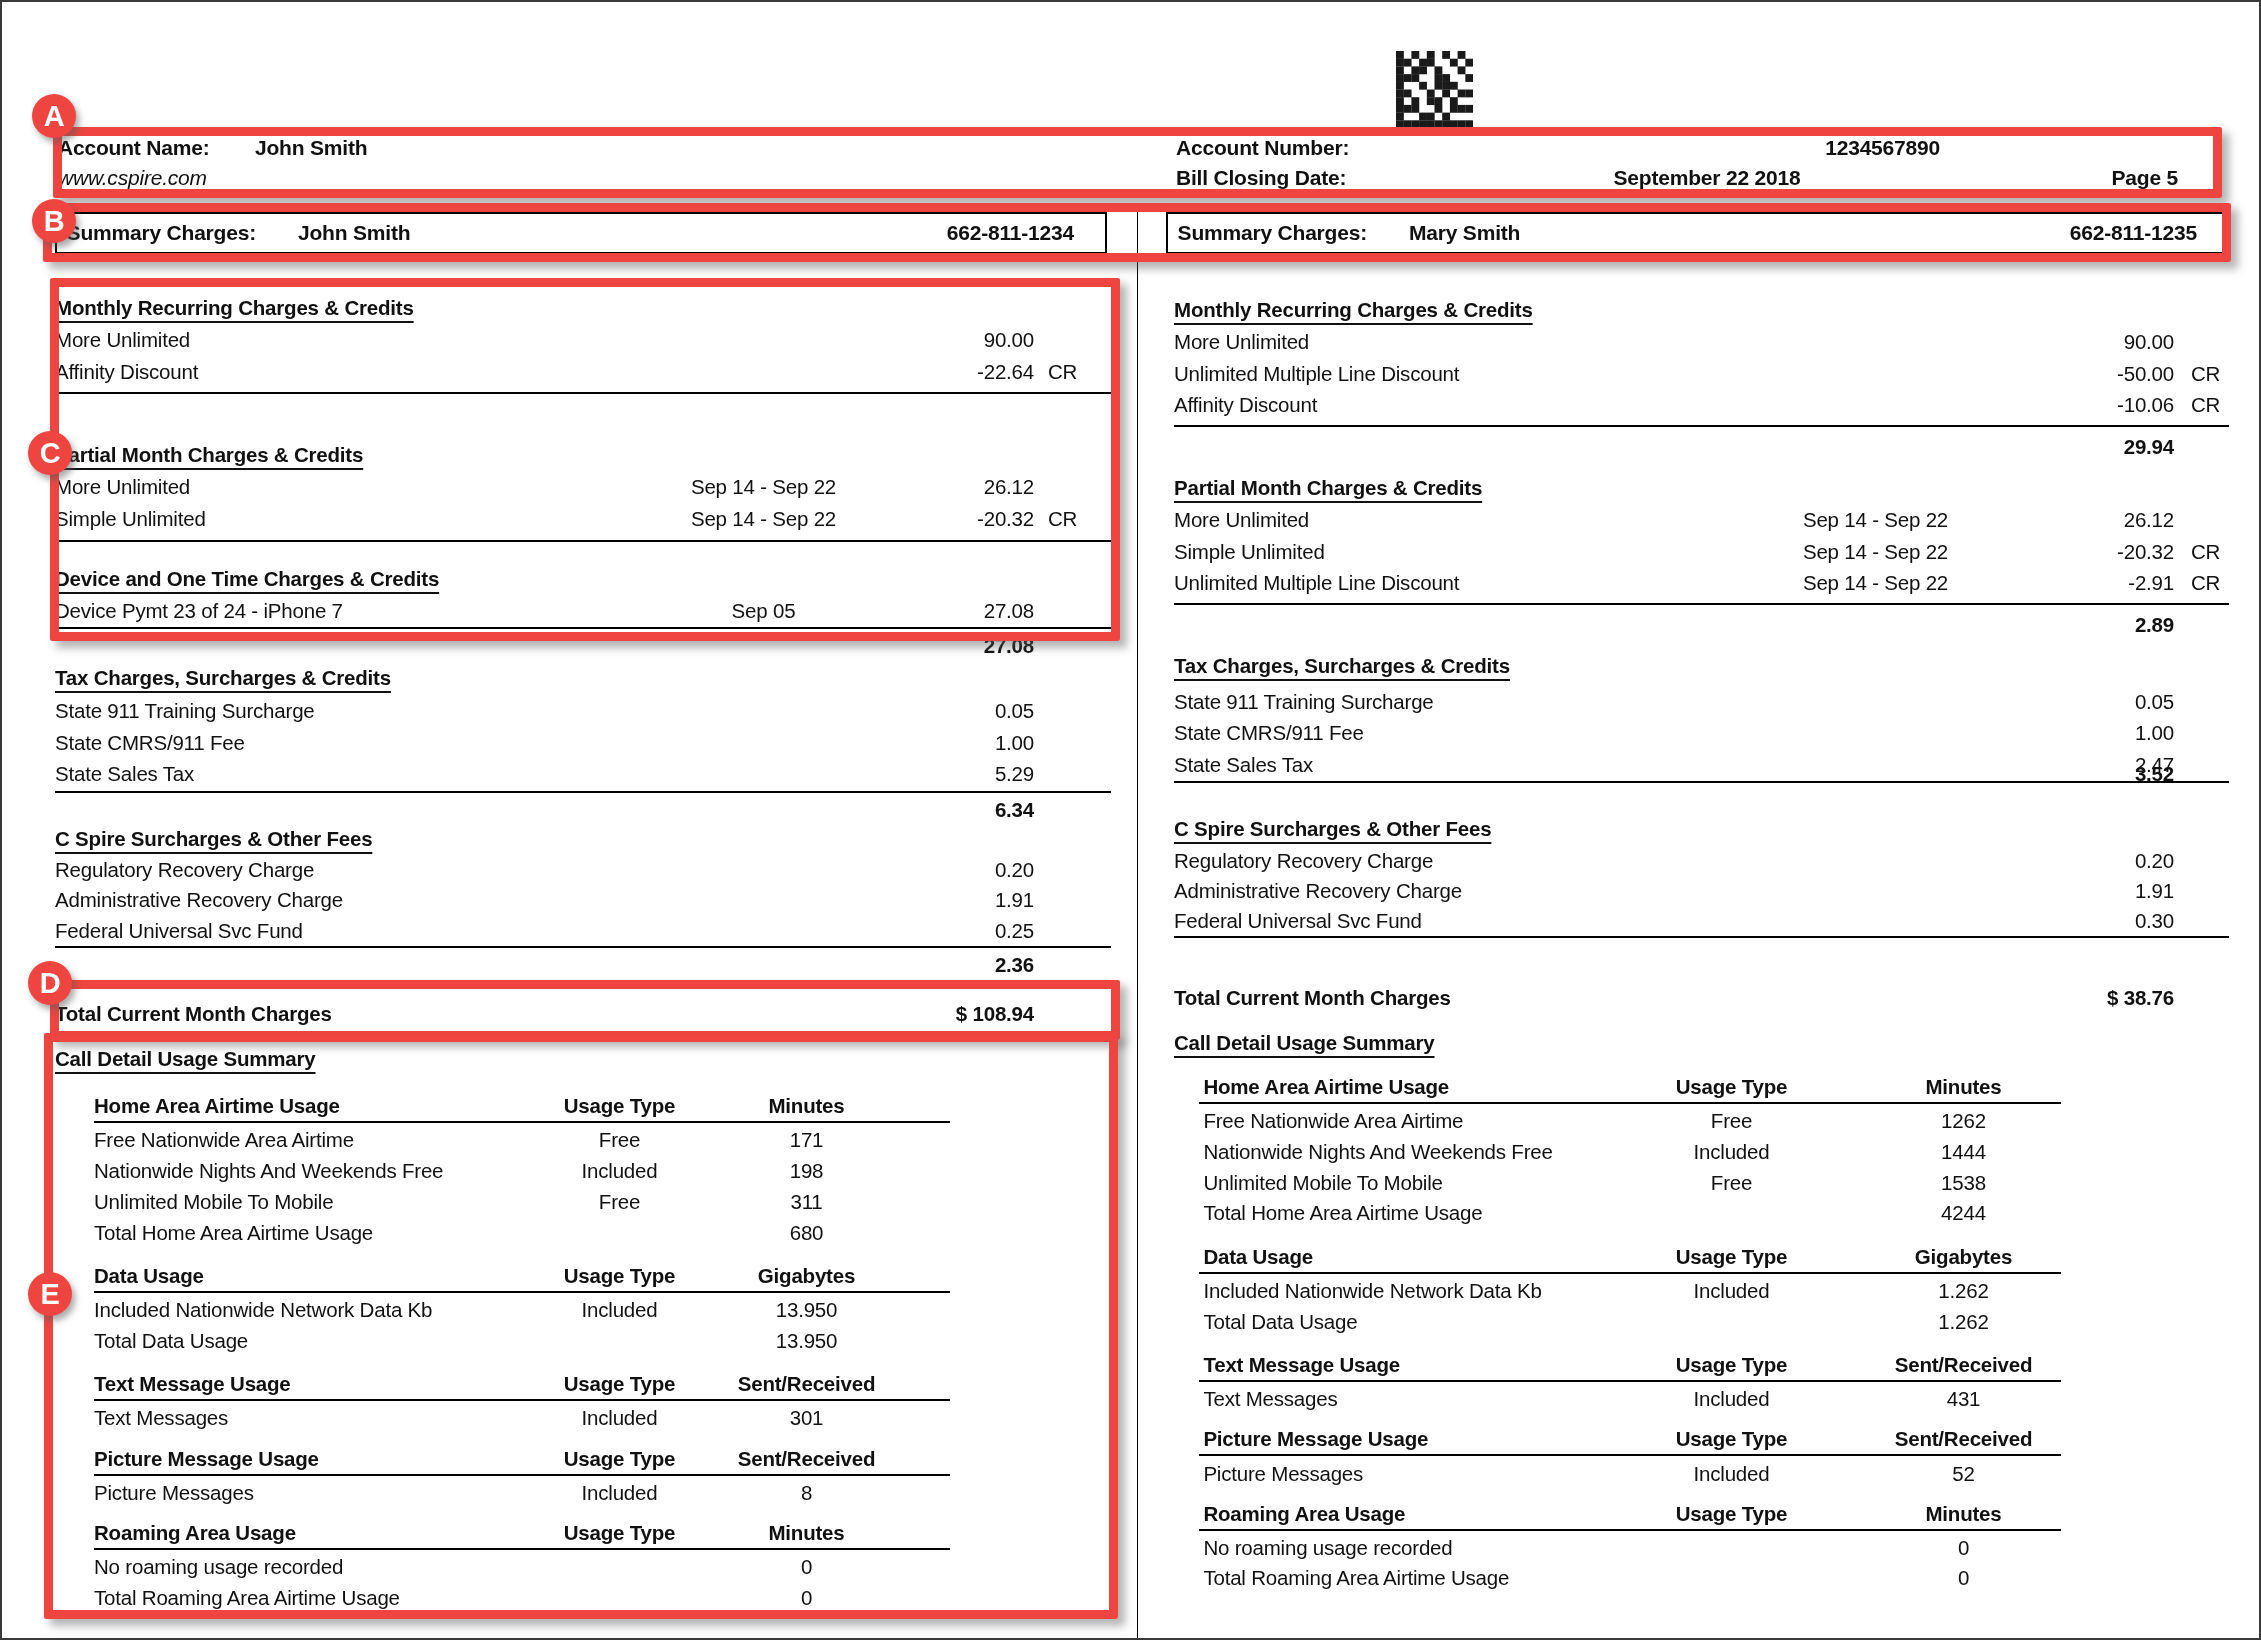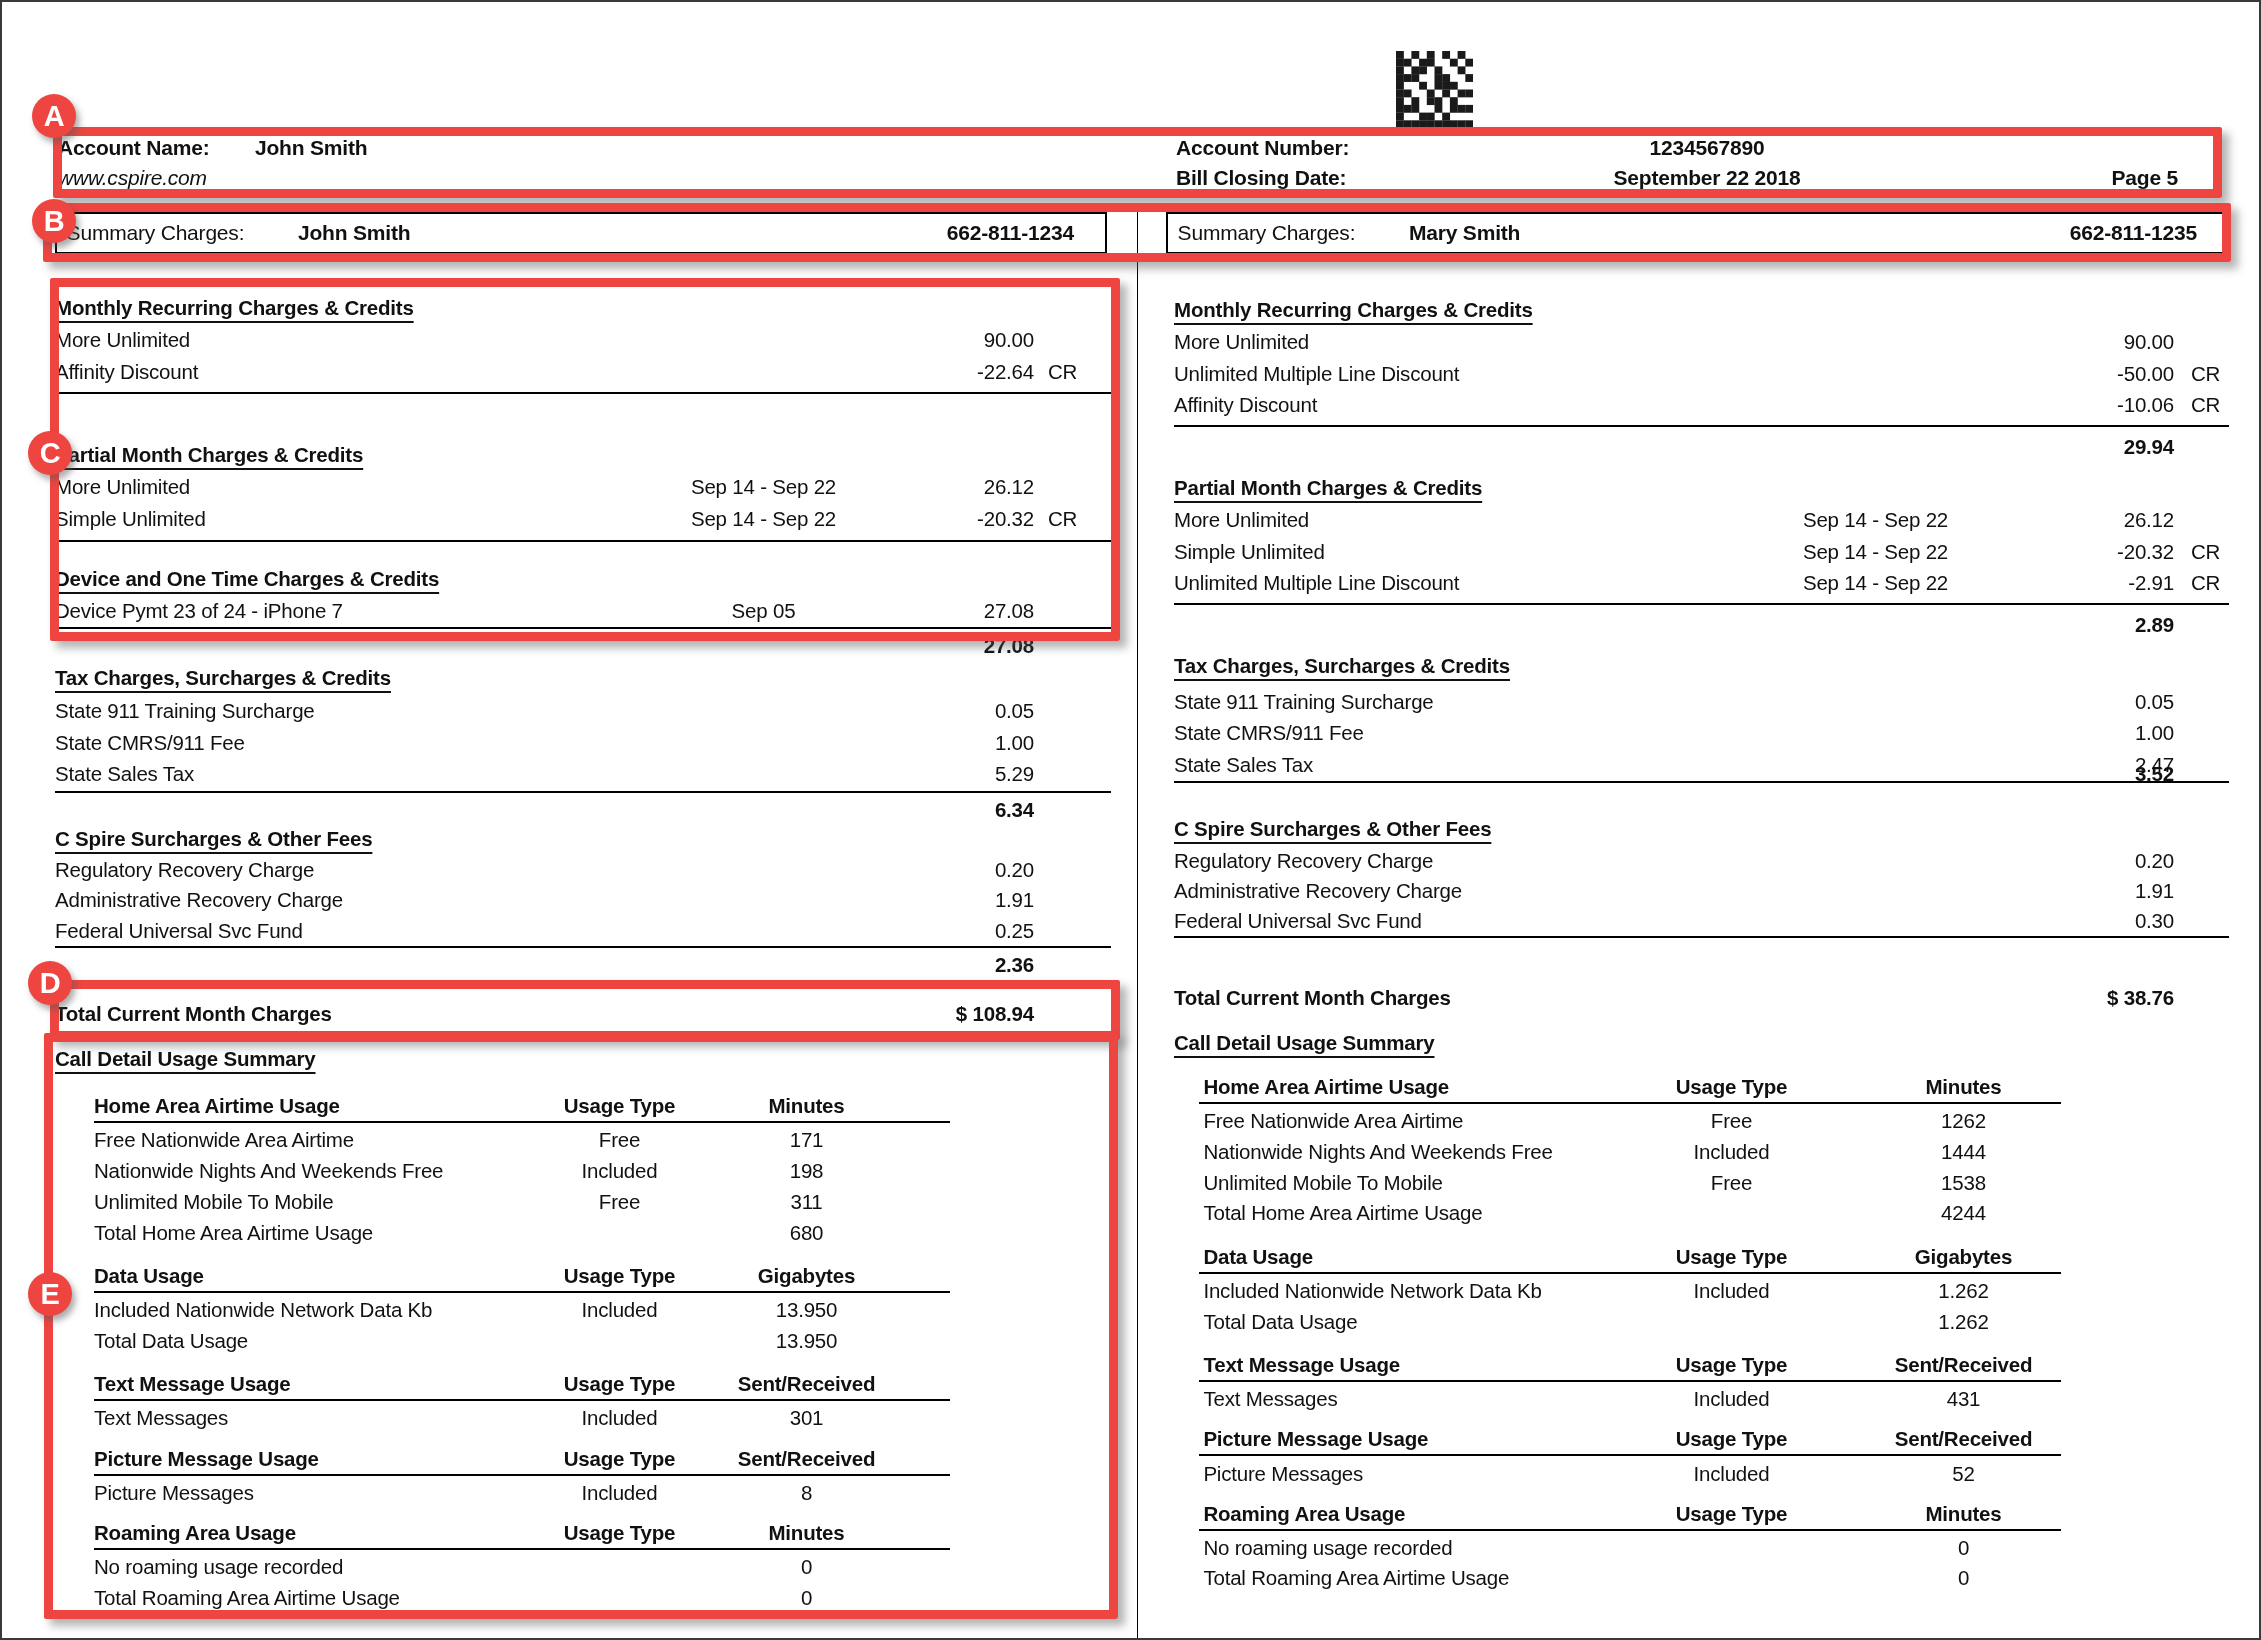--- a/index.html
+++ b/index.html
@@ -28,21 +28,21 @@
   .u1{ position:absolute; }
   .L .u1{ left:39px; }  .R .u1{ left:29.4px; }
   .L .ut{ position:absolute; left:462px; width:205px; text-align:center; }
   .R .ut{ position:absolute; left:455px; width:205px; text-align:center; }
   .L .uv{ position:absolute; left:649px; width:205px; text-align:center; }
   .R .uv{ position:absolute; left:687px; width:205px; text-align:center; }
   .hr{ position:absolute; height:0; border-top:2.1px solid #000; }
   .uline{ position:absolute; height:0; border-top:2.1px solid #000; }
   .bar{ position:absolute; top:210px; height:38px; border:2.1px solid #000; background:#fff;
         line-height:38px; font-size:21px; white-space:nowrap; }
-  .bar .s-lbl{ position:absolute; left:9.6px; font-weight:normal; }
+  .bar .s-lbl{ position:absolute; left:9.6px; font-weight:bold; }
   .bar .s-name{ position:absolute; left:241px; font-weight:bold; }
   .bar .s-phone{ position:absolute; right:31px; font-weight:bold; }
   .divider{ position:absolute; left:1135px; top:205px; width:1.4px; height:1431px; background:#000; }
   .rbox{ position:absolute; border:9px solid var(--red); box-sizing:border-box;
          box-shadow:6.2px 6.8px 8.2px rgba(90,90,90,0.45); border-radius:2.1px; }
   .tag{ position:absolute; width:44px; height:44px; border-radius:50%; background:var(--red);
         color:#fff; font-weight:bold; font-size:29px; display:flex; align-items:center;
         justify-content:center; box-shadow:3.4px 4.8px 6.2px rgba(90,90,90,0.5); z-index:5; }
   .hdr{ position:absolute; height:27px; line-height:27px; font-size:21px; white-space:nowrap; }
   .qr{ position:absolute; left:1394px; top:49px; width:77px; height:77px; }
@@ -111,21 +111,21 @@
       <rect x="6" y="9" width="1.02" height="1.02" fill="#1a1a1a"></rect>
       <rect x="7" y="9" width="1.02" height="1.02" fill="#1a1a1a"></rect>
       <rect x="8" y="9" width="1.02" height="1.02" fill="#1a1a1a"></rect>
       <rect x="9" y="9" width="1.02" height="1.02" fill="#1a1a1a"></rect>
     </svg>
 
   <div class="hdr b" style="left:56px;top:132px">Account Name:</div>
   <div class="hdr b" style="left:253px;top:132px">John Smith</div>
   <div class="hdr i" style="left:56px;top:162px">www.cspire.com</div>
   <div class="hdr b" style="left:1174px;top:132px">Account Number:</div>
-  <div class="hdr b" style="left:1472px;top:132px;width:466px;text-align:center">1234567890</div>
+  <div class="hdr b" style="left:1472px;top:132px;width:466px;text-align:right">1234567890</div>
   <div class="hdr b" style="left:1174px;top:162px">Bill Closing Date:</div>
   <div class="hdr b" style="left:1472px;top:162px;width:466px;text-align:center">September 22 2018</div>
   <div class="hdr b pre" style="right:81px;top:162px">Page  5</div>
 
   <div class="bar" style="left:53px;width:1048px">
     <span class="s-lbl">Summary Charges:</span>
     <span class="s-name">John Smith</span>
     <span class="s-phone">662-811-1234</span>
   </div>
   <div class="bar" style="left:1164px;width:1060px">

